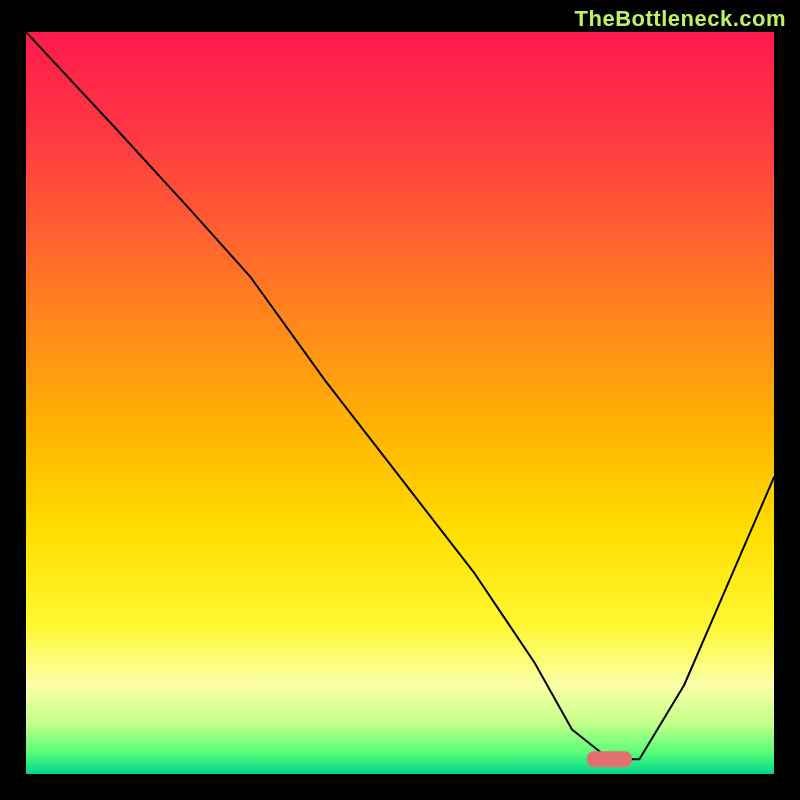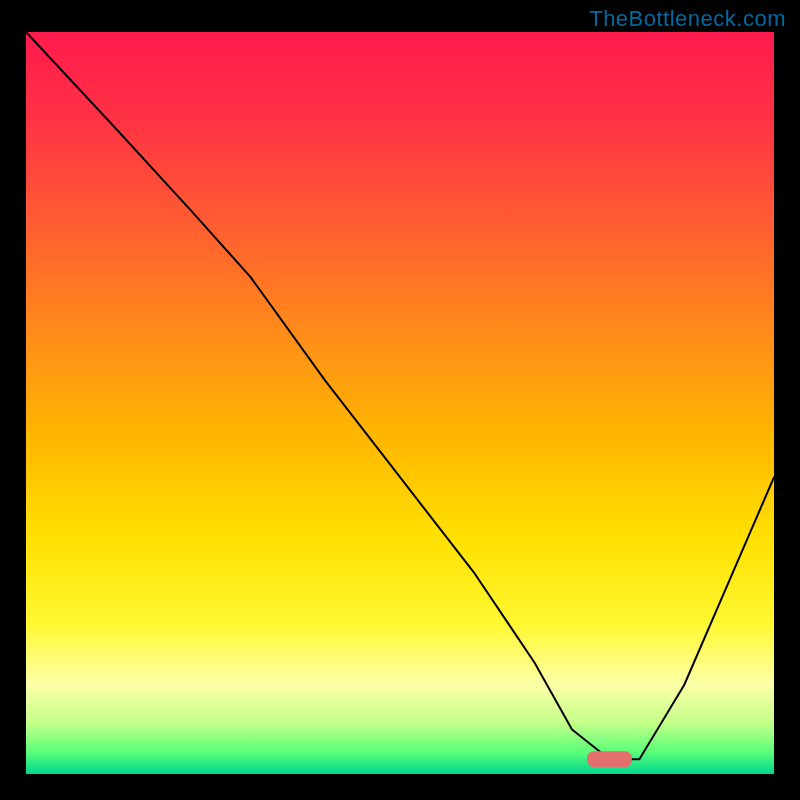--- a/index.html
+++ b/index.html
@@ -14,23 +14,23 @@
   .outer {
     width: 800px;
     height: 800px;
     background: #000;
     position: relative;
   }
   .watermark {
     position: absolute;
     top: 6px;
     right: 14px;
-    color: #0369a1;
+    color: #bef264;
     font-size: 22px;
-    font-weight: normal;
+    font-weight: bold;
     letter-spacing: 0.5px;
     z-index: 5;
     text-align: right;
   }
   .plot-frame {
     position: absolute;
     left: 26px;
     top: 32px;
     width: 748px;
     height: 742px;

